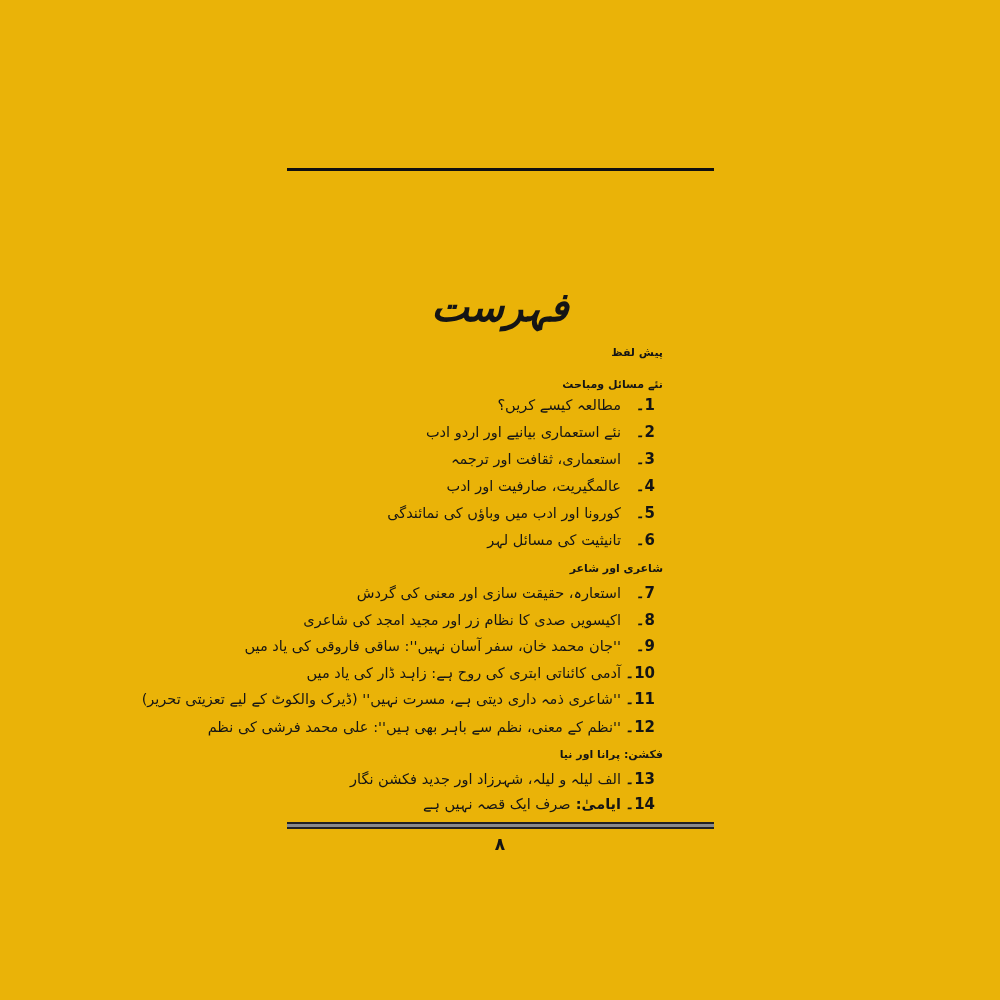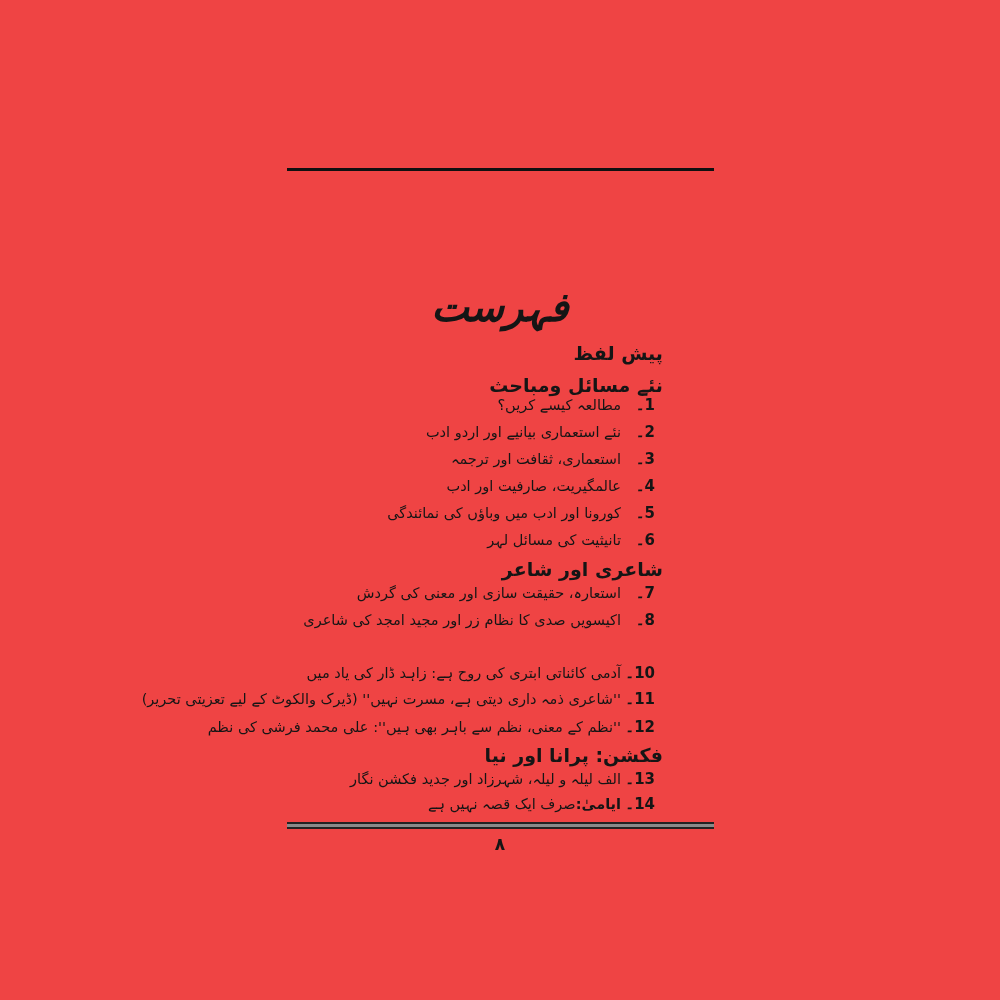--- a/index.html
+++ b/index.html
@@ -4,21 +4,21 @@
 <style>
   html, body {
     margin: 0;
     padding: 0;
     background: #ffffff;
   }
   .page {
     position: relative;
     width: 1000px;
     height: 1000px;
-    background: #ef4444;
+    background: #eab308;
     color: #151515;
     font-family: "DejaVu Sans", sans-serif;
     overflow: hidden;
   }
   .rule-top {
     position: absolute;
     left: 287px;
     top: 168px;
     width: 427px;
     height: 3px;
@@ -47,40 +47,41 @@
     font-style: italic;
     letter-spacing: 1px;
     direction: rtl;
   }
   .h {
     position: absolute;
     right: 337px;
     direction: rtl;
     white-space: nowrap;
     font-weight: 700;
-    font-size: 19px;
+    font-size: 11px;
     line-height: 20px;
   }
   .row {
     position: absolute;
     right: 345px;
     direction: rtl;
     white-space: nowrap;
     font-size: 14.5px;
     line-height: 16px;
   }
   .num {
     display: inline-block;
     width: 34px;
     font-weight: 700;
     font-size: 15px;
   }
   .txt { font-weight: 400; }
   .txt-bold {
     font-weight: 700;
+    margin-left: 5px;
   }
   .page-number {
     position: absolute;
     left: 0;
     right: 0;
     top: 834px;
     text-align: center;
     font-size: 17px;
     font-weight: 700;
     direction: rtl;
@@ -119,20 +120,23 @@
   </div>
 
   <div class="h" style="top:559px">شاعری اور شاعر</div>
 
   <div class="row" style="top:585px">
     <span class="num">7۔</span><span class="txt">استعارہ، حقیقت سازی اور معنی کی گردش</span>
   </div>
   <div class="row" style="top:612px">
     <span class="num">8۔</span><span class="txt">اکیسویں صدی کا نظام زر اور مجید امجد کی شاعری</span>
   </div>
+  <div class="row" style="top:638px">
+    <span class="num">9۔</span><span class="txt">''جان محمد خان، سفر آسان نہیں'': ساقی فاروقی کی یاد میں</span>
+  </div>
   <div class="row" style="top:665px">
     <span class="num">10۔</span><span class="txt">آدمی کائناتی ابتری کی روح ہے: زاہد ڈار کی یاد میں</span>
   </div>
   <div class="row" style="top:691px">
     <span class="num">11۔</span><span class="txt">''شاعری ذمہ داری دیتی ہے، مسرت نہیں'' (ڈیرک والکوٹ کے لیے تعزیتی تحریر)</span>
   </div>
   <div class="row" style="top:719px">
     <span class="num">12۔</span><span class="txt">''نظم کے معنی، نظم سے باہر بھی ہیں'': علی محمد فرشی کی نظم</span>
   </div>
 

